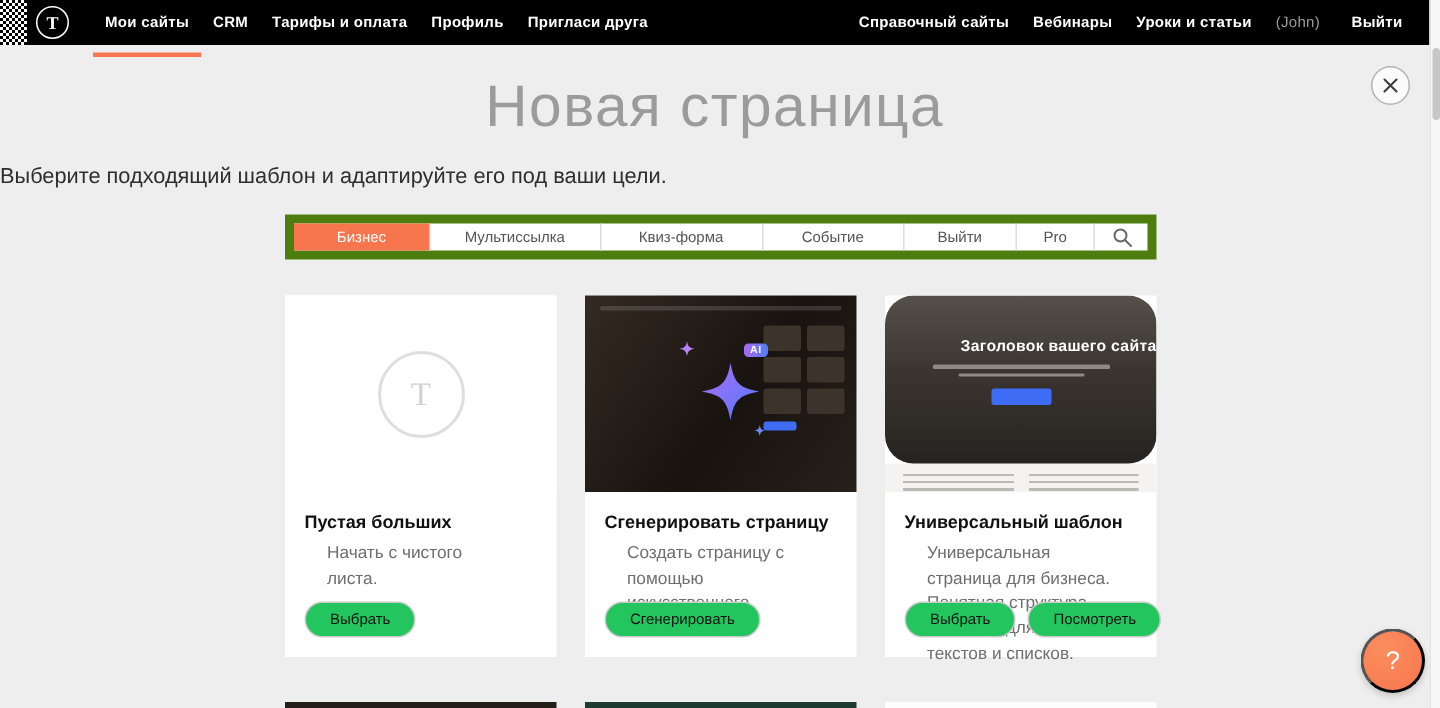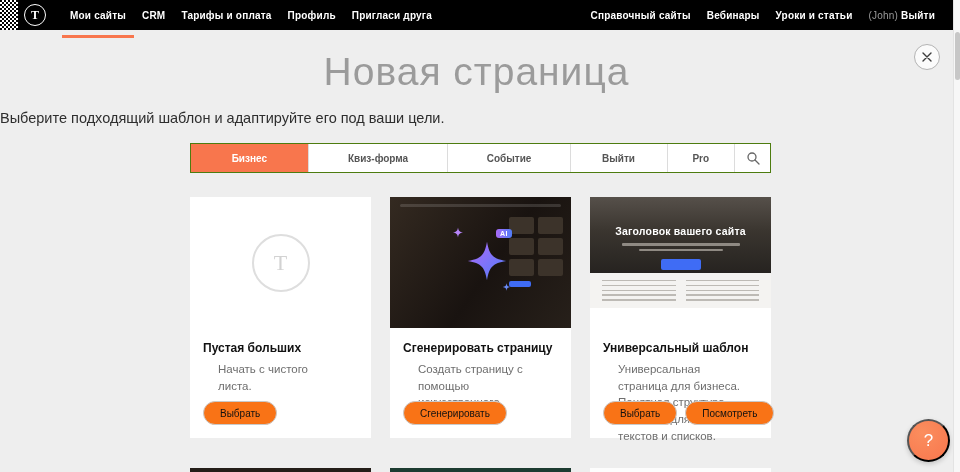--- a/index.html
+++ b/index.html
@@ -8,64 +8,64 @@
   .page { position:relative; width:960px; height:472px; background:var(--page-bg,#eeeeee); overflow:hidden; }
 
   
   .topbar { position:absolute; top:0; left:0; width:953px; height:30px; background:var(--header-bg,#000); display:flex; align-items:center; }
   .corner-pattern { width:18px; height:30px; background:repeating-conic-gradient(#fff 0 25%, #000 0 50%) 0 0 / 4px 4px; flex:none; }
   .logo-circle { width:22px; height:22px; border:1.5px solid #fff; border-radius:50%; margin-left:6px; display:flex; align-items:center; justify-content:center; color:#fff; font-size:12px; font-weight:bold; font-family:"Liberation Serif","DejaVu Serif",serif; cursor:pointer; flex:none; }
   .nav-left { display:flex; align-items:stretch; height:46px; margin-left:16px; }
   .nav-right { display:flex; align-items:stretch; height:30px; margin-left:auto; margin-right:10px; }
   .nav-item { display:flex; align-items:center; padding:0 8px; color:#fff; font-size:10px; font-weight:bold; letter-spacing:.2px; cursor:pointer; white-space:nowrap; }
   .nav-item.active { box-shadow:inset 0 -3px 0 var(--accent,#f8764d); }
-  .nav-item .dim { color:#9a9a9a; margin-right:3px; font-weight:normal; }
+  .nav-item .dim { color:#9a9a9a; margin-right:21px; font-weight:normal; }
 
   
   .scrollbar { position:absolute; top:0; right:0; width:7px; height:472px; background:#f7f7f7; border-left:1px solid #e3e3e3; }
   .scroll-thumb { position:absolute; top:32px; left:1px; width:5px; height:48px; background:#c7c7c7; border-radius:3px; cursor:pointer; }
 
   
   .close-btn { position:absolute; top:44px; left:914px; width:26px; height:26px; border-radius:50%; background:#fbfbfb; border:1px solid #b3b3b3; display:flex; align-items:center; justify-content:center; cursor:pointer; }
   .modal-title { position:absolute; top:50px; left:0; width:953px; text-align:center; font-size:39px; font-weight:300; color:#9b9b9b; letter-spacing:1px; }
   .modal-subtitle { position:absolute; top:110px; left:0; width:953px; text-align:left; font-size:14.5px; color:#2e2e2e; }
 
   
-  .tabs { position:absolute; top:143px; left:190px; width:581px; height:30px; display:flex; background:#fff; border:1px solid #4d7c0f;font-weight:bold; }
+  .tabs { position:absolute; top:143px; left:190px; width:581px; height:30px; display:flex; background:#fff; border:6px solid #4d7c0f; }
   .tab { display:flex; align-items:center; justify-content:center; font-size:10px; color:#555; border-left:1px solid #dcdcdc; cursor:pointer; white-space:nowrap; }
   .tab:first-child { border-left:none; }
   .tab.active { background:var(--accent,#f8764d); color:#fff; border-left-color:var(--accent,#f8764d); }
   .tab-search { width:36px; flex:none; display:flex; align-items:center; justify-content:center; border-left:1px solid #dcdcdc; cursor:pointer; }
 
   
   .cards { position:absolute; top:197px; left:190px; width:581px; display:grid; grid-template-columns:repeat(3,181px); gap:19px; }
   .card { background:#fff; height:241px; position:relative; }
   .preview { height:131px; position:relative; overflow:hidden; cursor:pointer; }
   .card-title { margin:13px 13px 0; font-size:12px; font-weight:bold; color:#111; }
   .card-desc { margin:6px 28px 0; font-size:11.5px; line-height:1.45; color:#6e6e6e; }
   .card-actions { position:absolute; left:13px; bottom:13px; display:flex; gap:8px; }
-  .pill { display:inline-flex; align-items:center; justify-content:center; height:24px; padding:0 16px; border:1px solid #c9c9c9; border-radius:13px; background:#f97316; font-size:10px; color:#111; cursor:pointer; }
+  .pill { display:inline-flex; align-items:center; justify-content:center; height:24px; padding:0 16px; border:1px solid #c9c9c9; border-radius:13px; background:#22c55e; font-size:10px; color:#111; cursor:pointer; }
 
   
   .preview-blank { background:#fff; display:flex; align-items:center; justify-content:center; }
   .blank-logo { width:58px; height:58px; border:2px solid #dedede; border-radius:50%; display:flex; align-items:center; justify-content:center; color:#d2d2d2; font-size:22px; font-family:"Liberation Serif","DejaVu Serif",serif; }
 
   
   .preview-ai { background:linear-gradient(125deg,#342a21 0%,#191310 55%,#27201a 100%); }
   .ai-topbar { position:absolute; top:7px; left:10px; right:10px; height:3px; background:rgba(255,255,255,.14); border-radius:2px; }
   .ai-grid { position:absolute; top:20px; right:8px; width:54px; display:grid; grid-template-columns:1fr 1fr; gap:4px; }
   .ai-cell { height:17px; background:#3c332a; border-radius:2px; }
   .ai-blue { position:absolute; top:84px; right:40px; width:22px; height:6px; background:#3f6cf5; border-radius:2px; }
   .ai-spark-big { position:absolute; left:74px; top:44px; }
   .ai-spark-sm { position:absolute; left:62px; top:30px; }
   .ai-spark-xs { position:absolute; left:112px; top:86px; }
   .ai-badge { position:absolute; left:106px; top:32px; padding:1px 4px; border-radius:3px; background:linear-gradient(90deg,#a96af6,#4f7df9); color:#fff; font-size:7px; font-weight:bold; letter-spacing:.5px; }
 
   
-  .pu-dark { height:76px; background:linear-gradient(180deg,#56504a 0%,#3a352f 45%,#262320 100%); position:relative; text-align:center; }
+  .pu-dark { height:112px; background:linear-gradient(180deg,#56504a 0%,#3a352f 45%,#262320 100%); position:relative; text-align:right;border-radius:19px; }
   .pu-heading { padding-top:28px; color:#fff; font-size:10.5px; font-weight:bold; letter-spacing:.2px; }
   .pu-line1 { width:118px; height:2.5px; background:#8f8a83; margin:6px auto 0; border-radius:1px; }
   .pu-line2 { width:84px; height:2.5px; background:#8f8a83; margin:3px auto 0; border-radius:1px; }
   .pu-btn { width:40px; height:11px; background:var(--preview-blue,#3f6cf5); border-radius:2px; margin:8px auto 0; cursor:pointer; }
   .pu-light { height:35px; background:#f4f3f1; display:flex; gap:10px; padding:7px 12px; }
   .pu-col { flex:1; background:repeating-linear-gradient(#bdbab5 0 1.5px, transparent 1.5px 4.8px); }
 
   
   .partials { position:absolute; top:468px; left:190px; width:581px; display:grid; grid-template-columns:repeat(3,181px); gap:19px; }
   .partial { height:30px; }
@@ -108,20 +108,21 @@
     <svg width="10" height="10" viewBox="0 0 10 10">
         <path d="M1 1 L9 9 M9 1 L1 9" stroke="#3c3c3c" stroke-width="1.4" stroke-linecap="round"></path>
       </svg>
   </button>
 
   <h1 class="modal-title">Новая страница</h1>
   <p class="modal-subtitle">Выберите подходящий шаблон и адаптируйте его под ваши цели.</p>
 
   <div class="tabs">
     <a class="tab active" style="flex:79">Бизнес</a>
+    <a class="tab" style="flex:99">Мультиссылка</a>
     <a class="tab" style="flex:94">Квиз-форма</a>
     <a class="tab" style="flex:82">Событие</a>
     <a class="tab" style="flex:65">Выйти</a>
     <a class="tab" style="flex:45">Pro</a>
     <a class="tab-search">
       <svg width="14" height="14" viewBox="0 0 14 14">
           <circle cx="6" cy="6" r="4" fill="none" stroke="#666" stroke-width="1.3"></circle>
           <path d="M9 9 L13 13" stroke="#666" stroke-width="1.3" stroke-linecap="round"></path>
         </svg>
     </a>

